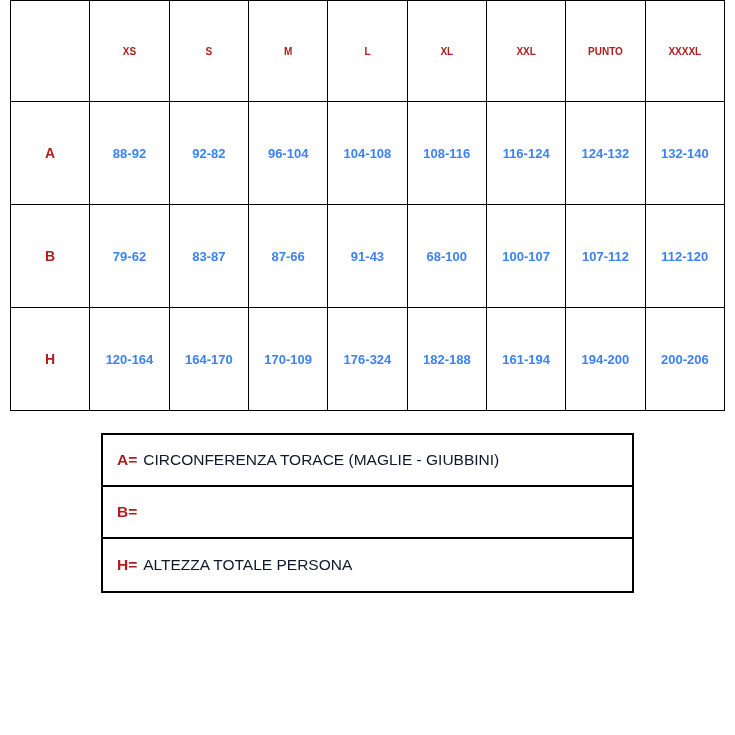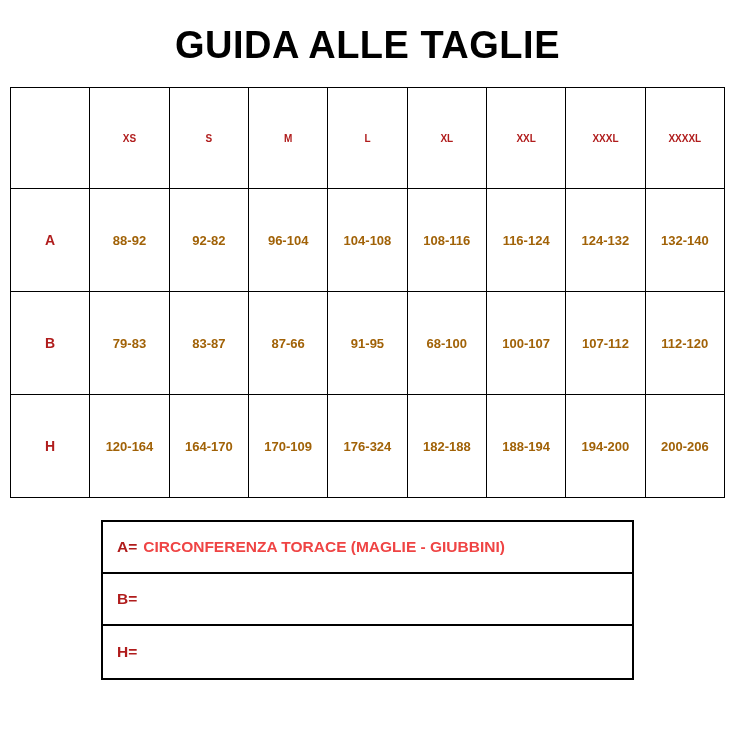--- a/index.html
+++ b/index.html
@@ -45,21 +45,21 @@
     font-weight: bold;
     padding: 0;
   }
   table.size-table thead th {
     height: 100px;
     color: #b01c1c;
     font-size: 10px;
   }
   table.size-table tbody td {
     height: 102px;
-    color: #a16207;
+    color: #3b82f6;
   }
   table.size-table tbody td.row-label {
     color: #b01c1c;
     font-size: 14px;
   }
   .legend {
     margin: 22px auto 0 auto;
     width: 533px;
     border: 2px solid #000000;
     box-sizing: border-box;
@@ -76,92 +76,92 @@
     border-bottom: none;
   }
   .legend-key {
     color: #b01c1c;
     font-weight: bold;
     font-size: 15.5px;
     margin-right: 6px;
     white-space: nowrap;
   }
   .legend-text {
-    color: #ef4444;
-    font-weight: bold;
+    color: #0f172a;
+    font-weight: normal;
     font-size: 15.5px;
     white-space: nowrap;
   }
 </style>
 </head>
 <body>
 
 <div class="page">
 
-  <div class="title">GUIDA ALLE TAGLIE</div>
 
   <div class="table-wrap">
     <table class="size-table">
       <thead>
         <tr>
           <th></th>
           <th>XS</th>
           <th>S</th>
           <th>M</th>
           <th>L</th>
           <th>XL</th>
           <th>XXL</th>
-          <th>XXXL</th>
+          <th>PUNTO</th>
           <th>XXXXL</th>
         </tr>
       </thead>
       <tbody>
         <tr>
           <td class="row-label">A</td>
           <td>88-92</td>
           <td>92-82</td>
           <td>96-104</td>
           <td>104-108</td>
           <td>108-116</td>
           <td>116-124</td>
           <td>124-132</td>
           <td>132-140</td>
         </tr>
         <tr>
           <td class="row-label">B</td>
-          <td>79-83</td>
+          <td>79-62</td>
           <td>83-87</td>
           <td>87-66</td>
-          <td>91-95</td>
+          <td>91-43</td>
           <td>68-100</td>
           <td>100-107</td>
           <td>107-112</td>
           <td>112-120</td>
         </tr>
         <tr>
           <td class="row-label">H</td>
           <td>120-164</td>
           <td>164-170</td>
           <td>170-109</td>
           <td>176-324</td>
           <td>182-188</td>
-          <td>188-194</td>
+          <td>161-194</td>
           <td>194-200</td>
           <td>200-206</td>
         </tr>
       </tbody>
     </table>
   </div>
 
   <div class="legend">
     <div class="legend-row">
       <span class="legend-key">A=</span>
       <span class="legend-text">CIRCONFERENZA TORACE (MAGLIE - GIUBBINI)</span>
     </div>
     <div class="legend-row">
       <span class="legend-key">B=</span>
     </div>
     <div class="legend-row">
       <span class="legend-key">H=</span>
+      <span class="legend-text">ALTEZZA TOTALE PERSONA</span>
     </div>
   </div>
 
 </div>
 
 </body></html>

